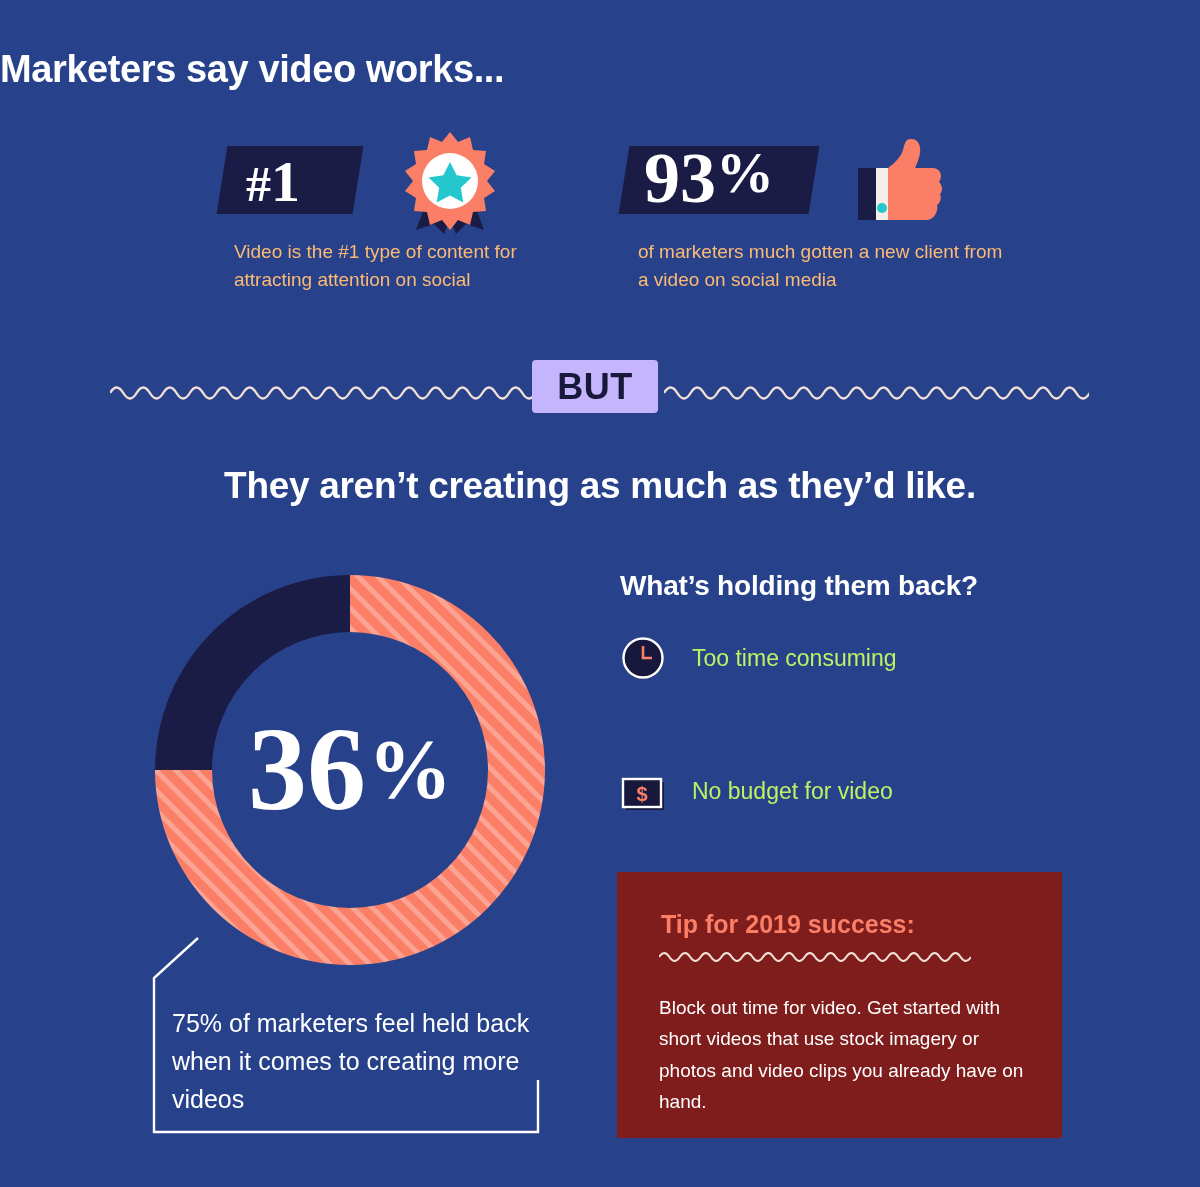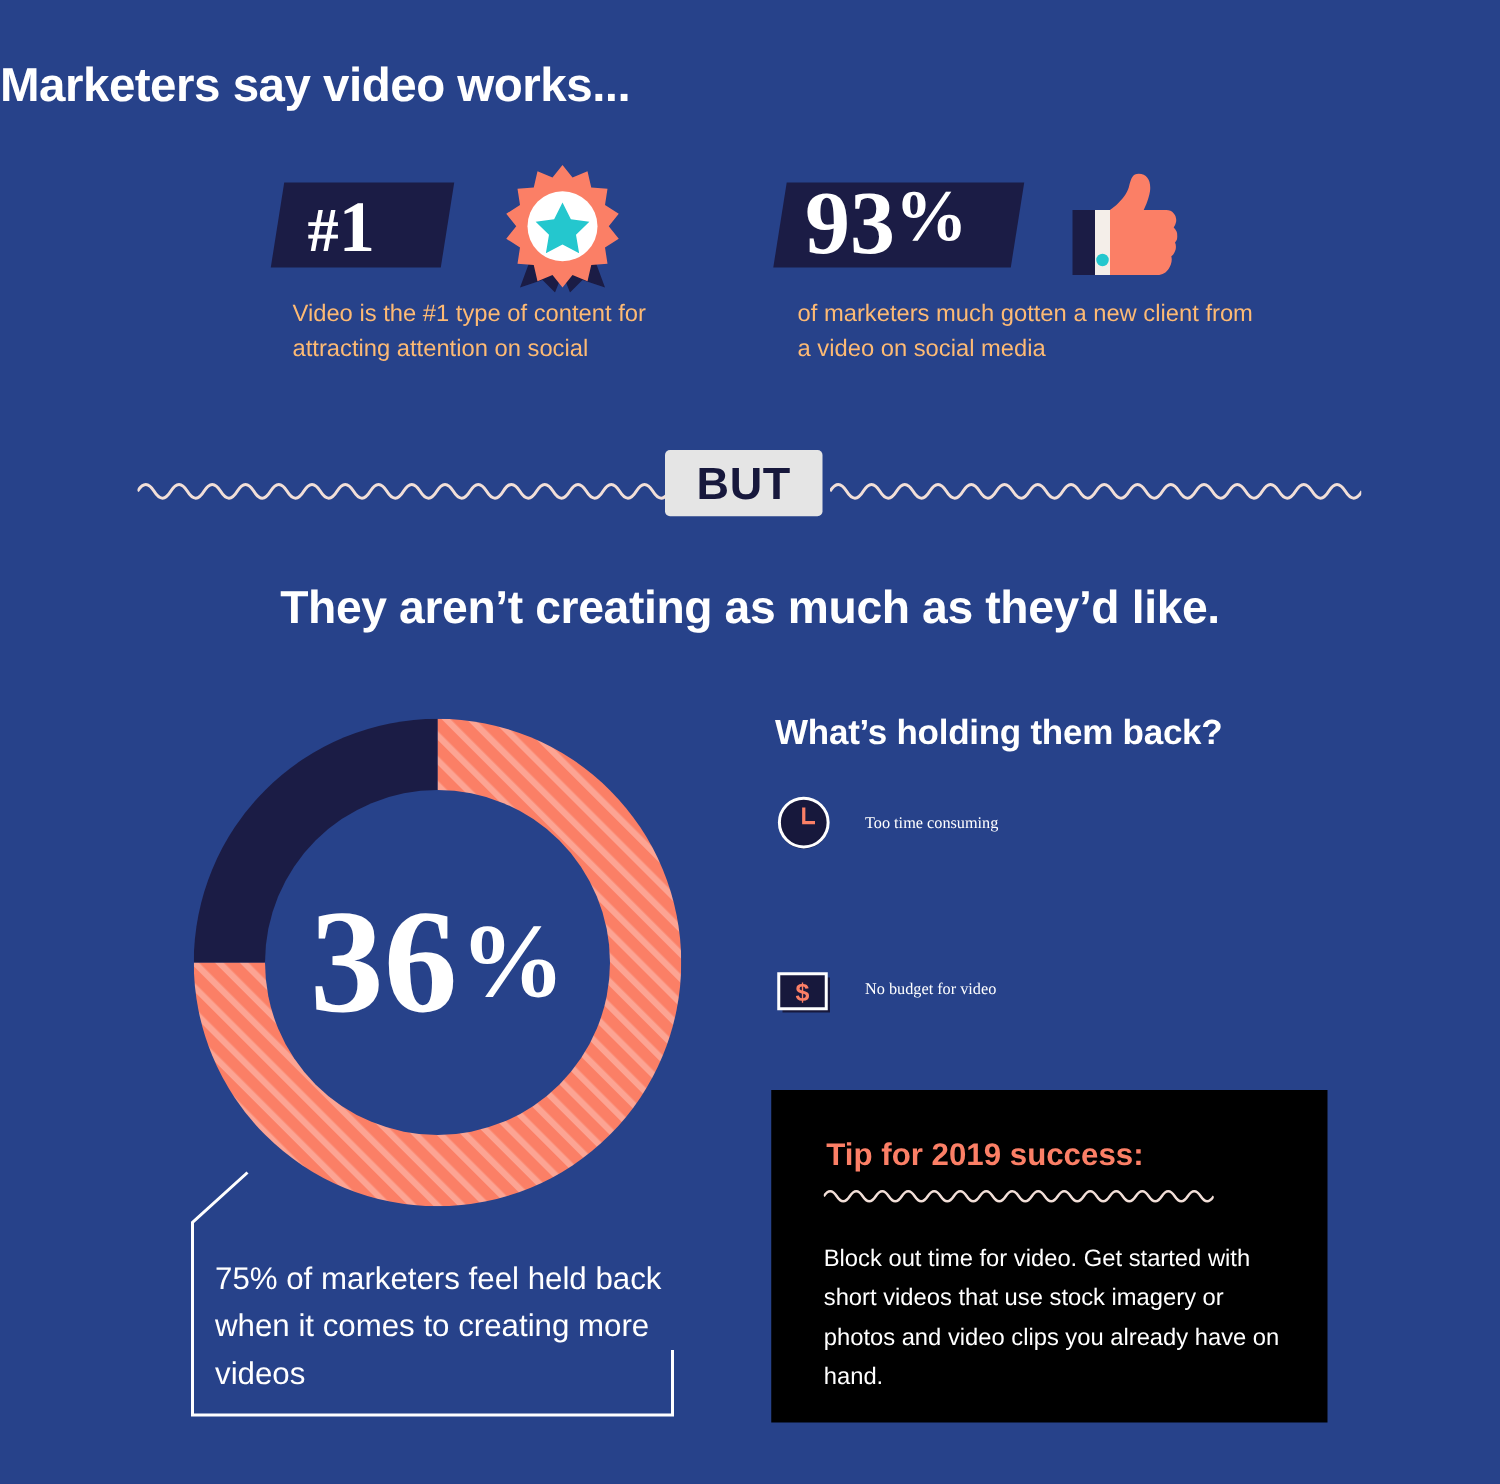--- a/index.html
+++ b/index.html
@@ -109,21 +109,21 @@
     height: 34px;
   }
   .wave-left { left: 110px; width: 425px; }
   .wave-right { left: 664px; width: 425px; }
   .but-chip {
     position: absolute;
     left: 532px;
     top: 0px;
     width: 126px;
     height: 53px;
-    background: #e5e5e5;
+    background: #c4b5fd;
     border-radius: 4px;
     color: #17183C;
     font-size: 36px;
     font-weight: bold;
     line-height: 53px;
     text-align: center;
     letter-spacing: 0.5px;
   }
 
   
@@ -205,37 +205,36 @@
     align-items: center;
   }
   .reason-icon {
     width: 46px;
     height: 46px;
     flex: 0 0 46px;
     position: relative;
   }
   .reason-label {
     margin-left: 26px;
-    color: #ffffff;
-    font-size: 13px;
+    color: #bef264;
+    font-size: 23px;
     white-space: nowrap;
-    font-family: Liberation Serif, serif;
   }
   .r0 { top: 636px; }
   .r1 { top: 703px; }
   .r2 { top: 769px; }
 
   
   .tip-card {
     position: absolute;
     left: 617px;
     top: 872px;
     width: 445px;
     height: 266px;
-    background: #000000;
+    background: #7f1d1d;
   }
   .tip-title {
     position: absolute;
     left: 44px;
     top: 38px;
     color: #FB7F66;
     font-size: 25px;
     font-weight: bold;
   }
   .tip-wave {

